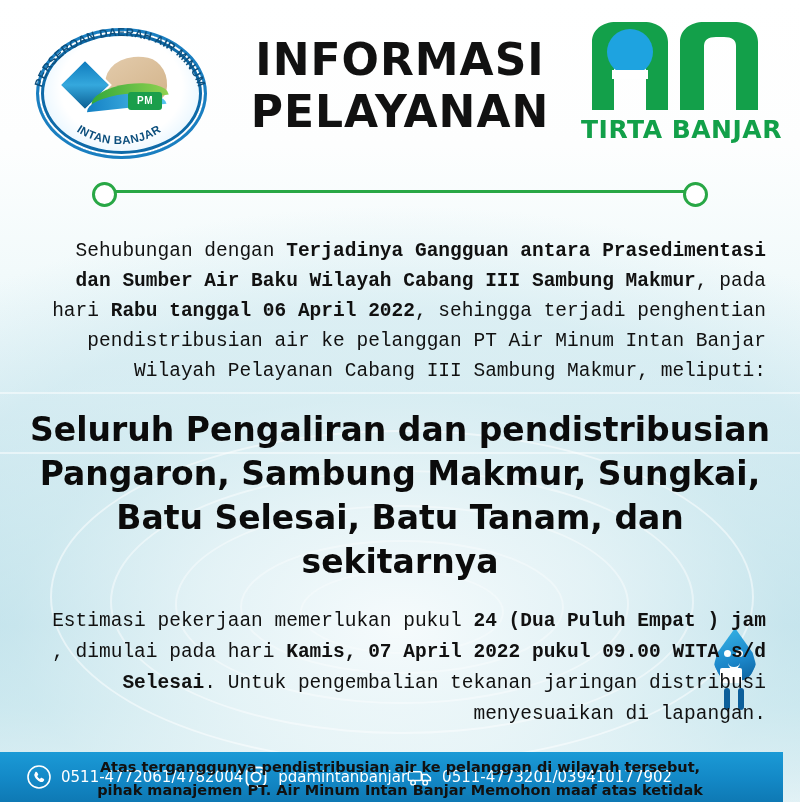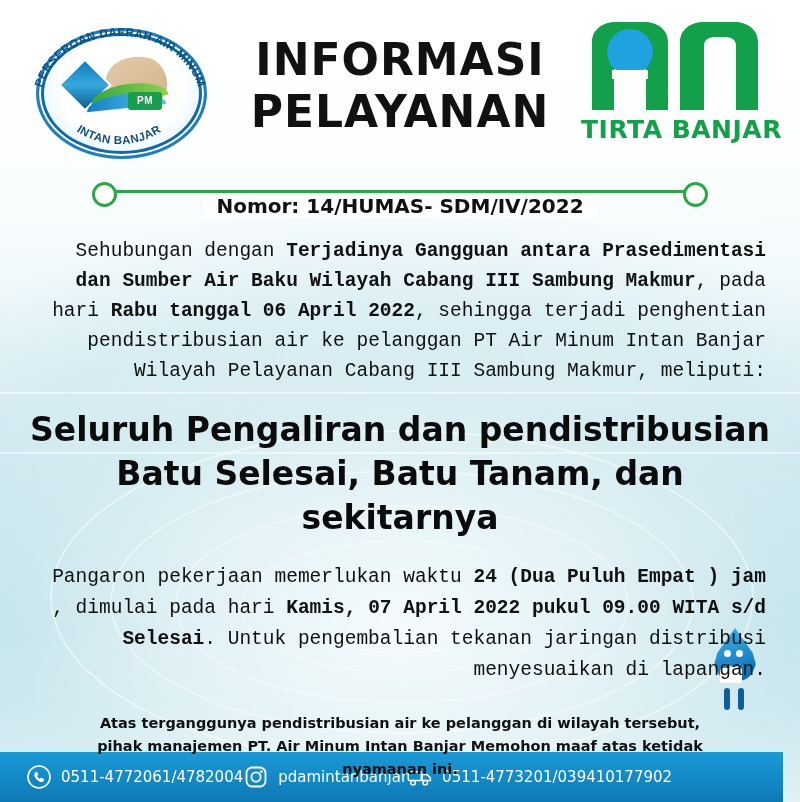--- a/index.html
+++ b/index.html
@@ -381,31 +381,31 @@
           </svg>
         </div>
         <div class="tirta">TIRTA BANJAR</div>
       </div>
     </div>
 
     <div class="nomor-row">
       <div class="divider-line"></div>
       <div class="dot left"></div>
       <div class="dot right"></div>
-      <div class="nomor-text"><span id="nomor-span">Nomor: 14/HUMAS- SDM/IV/2022</span></div>
     </div>
 
     <div class="para para-1" id="para1"><span>Sehubungan dengan </span><b>Terjadinya Gangguan antara Prasedimentasi dan Sumber Air Baku Wilayah Cabang III Sambung Makmur</b><span>, pada hari </span><b>Rabu tanggal 06 April 2022</b><span>, sehingga terjadi penghentian pendistribusian air ke pelanggan PT Air Minum Intan Banjar Wilayah Pelayanan Cabang III Sambung Makmur, meliputi:</span></div>
 
     <div class="headline">
       <div>Seluruh Pengaliran dan pendistribusian</div>
+      <div>Pangaron, Sambung Makmur,  Sungkai,</div>
       <div>Batu Selesai, Batu Tanam, dan sekitarnya</div>
     </div>
 
-    <div class="para para-2" id="para2"><span>Pangaron pekerjaan memerlukan waktu </span><b>24 (Dua Puluh Empat ) jam</b><span> , dimulai pada hari </span><b>Kamis, 07 April 2022 pukul 09.00 WITA s/d Selesai</b><span>. Untuk pengembalian tekanan jaringan distribusi menyesuaikan di lapangan.</span></div>
+    <div class="para para-2" id="para2"><span>Estimasi pekerjaan memerlukan pukul </span><b>24 (Dua Puluh Empat ) jam</b><span> , dimulai pada hari </span><b>Kamis, 07 April 2022 pukul 09.00 WITA s/d Selesai</b><span>. Untuk pengembalian tekanan jaringan distribusi menyesuaikan di lapangan.</span></div>
 
     <div class="apology">
       <div>Atas terganggunya pendistribusian air ke pelanggan di wilayah tersebut,</div>
       <div>pihak manajemen PT. Air Minum Intan Banjar Memohon maaf atas ketidak nyamanan ini.</div>
     </div>
 
   </div>
 
   <div class="mascot">
     <div class="drop"></div>

